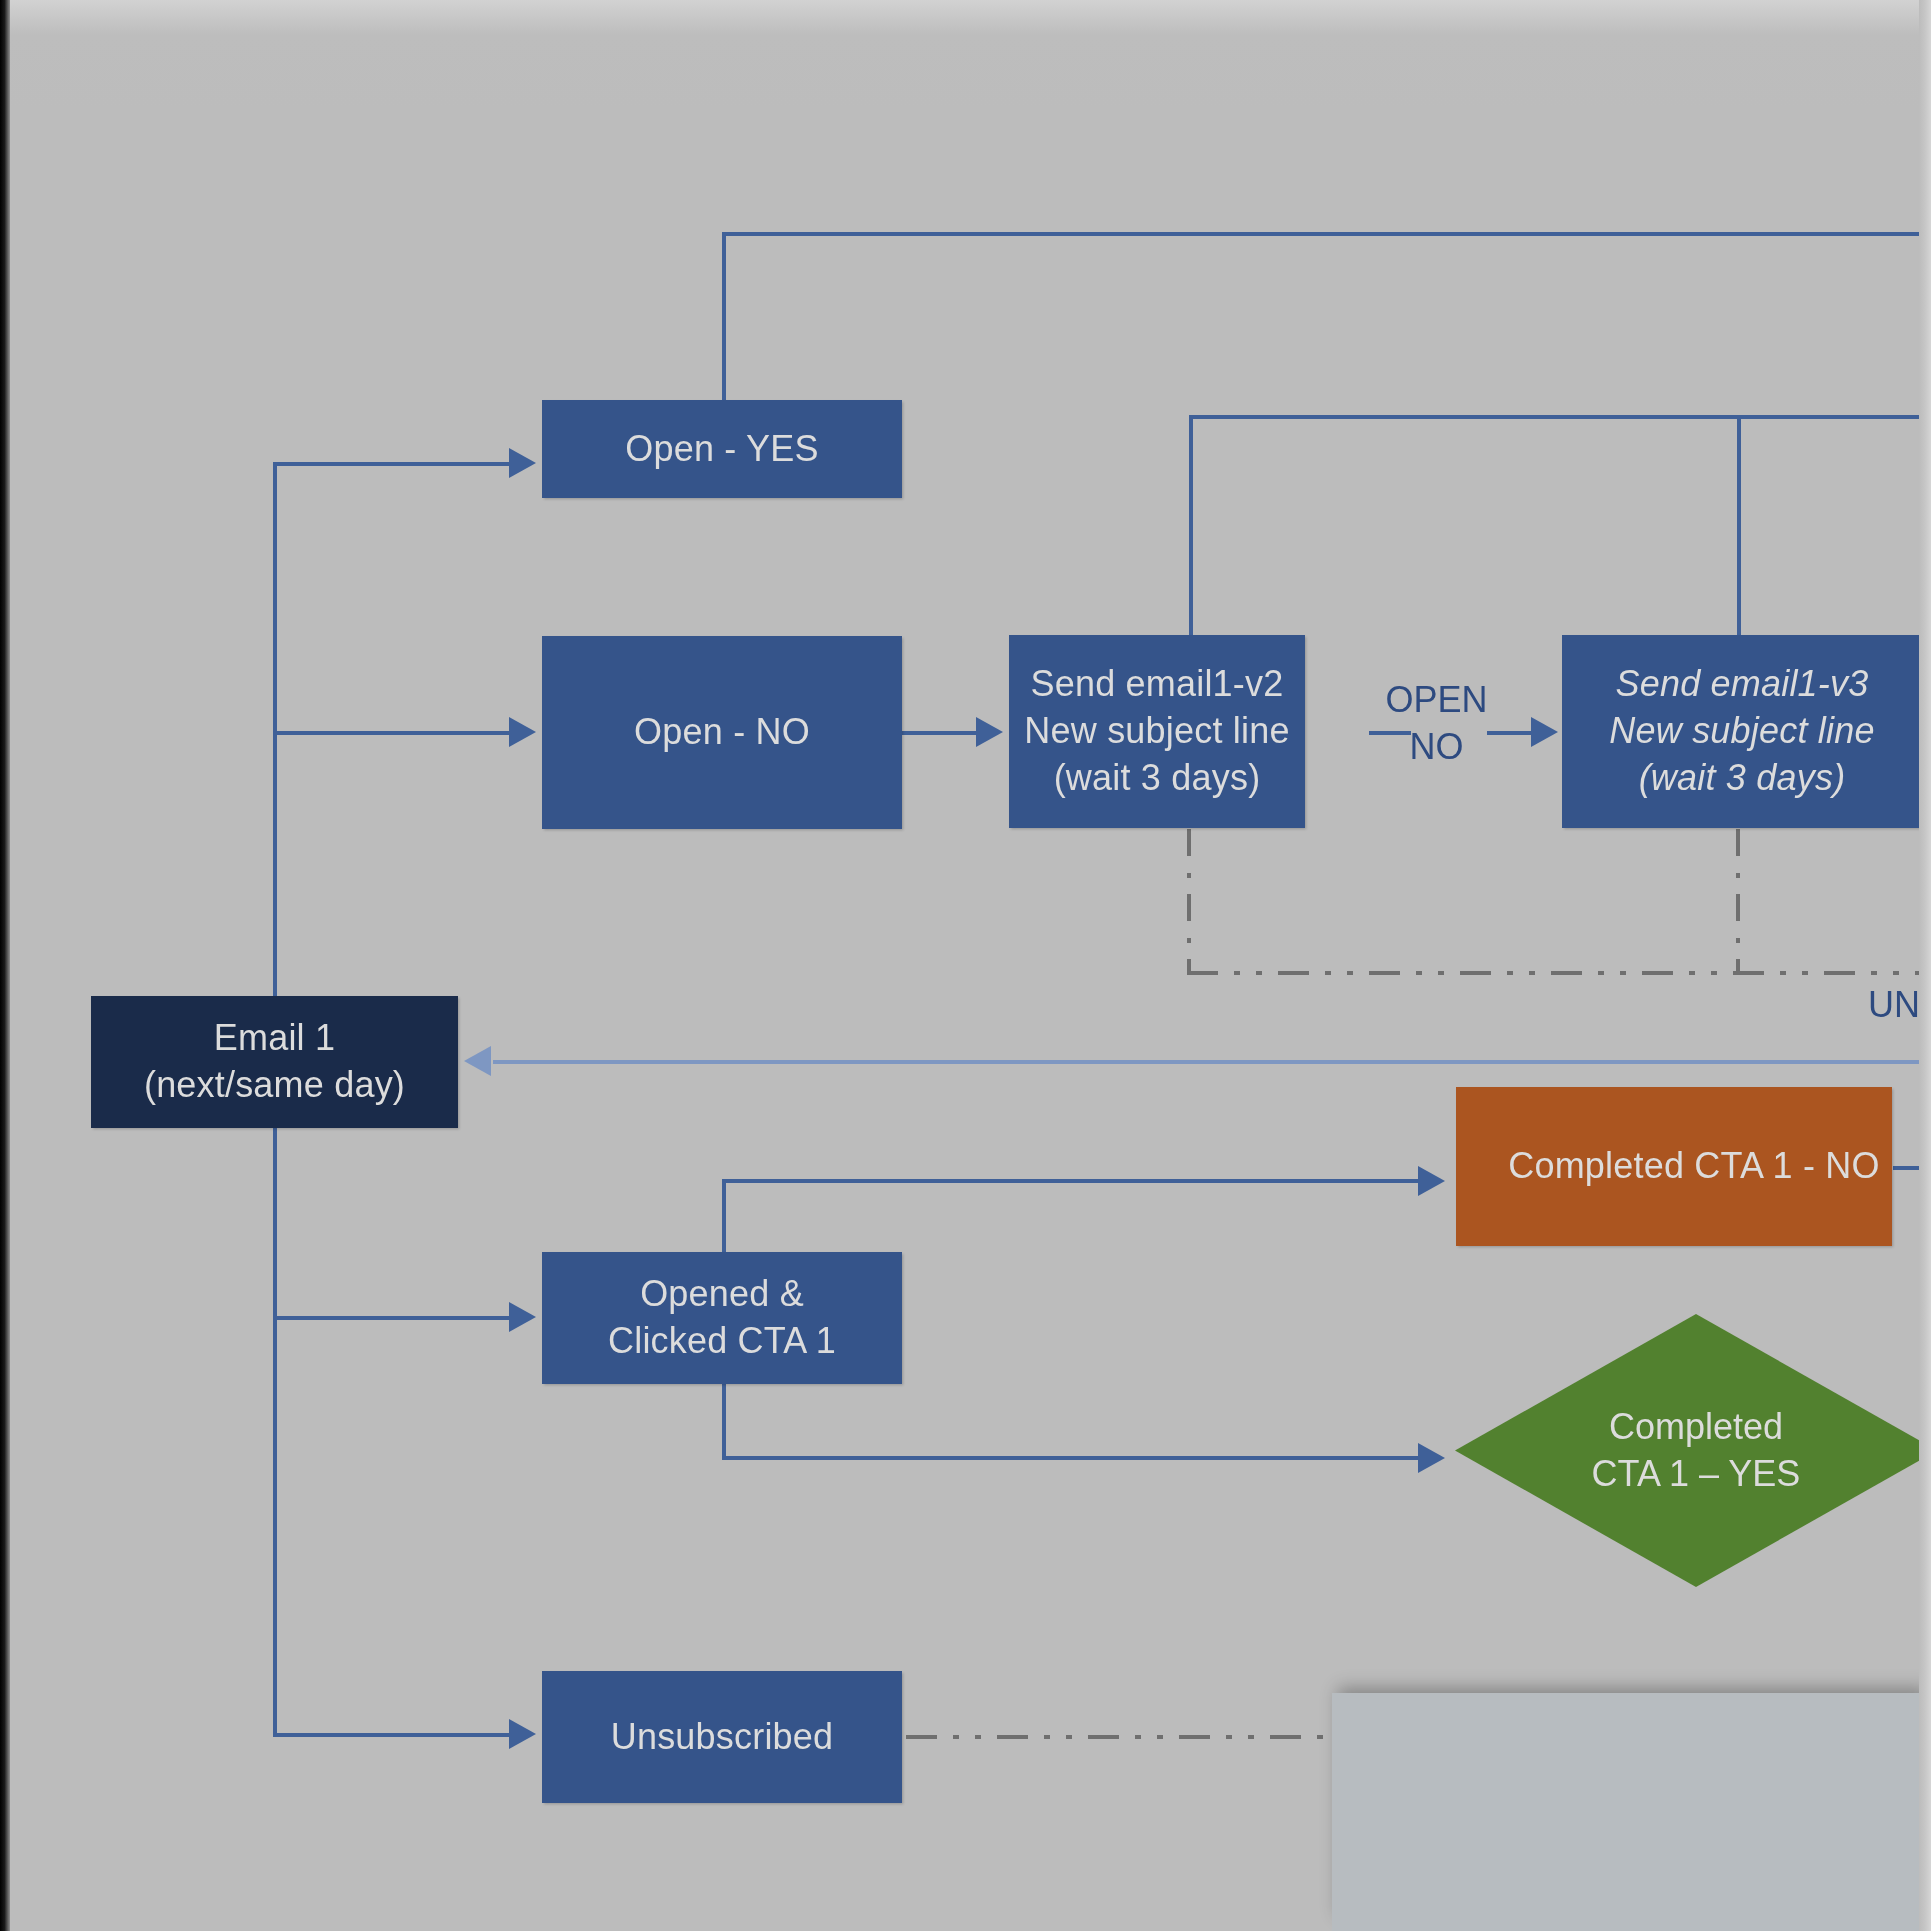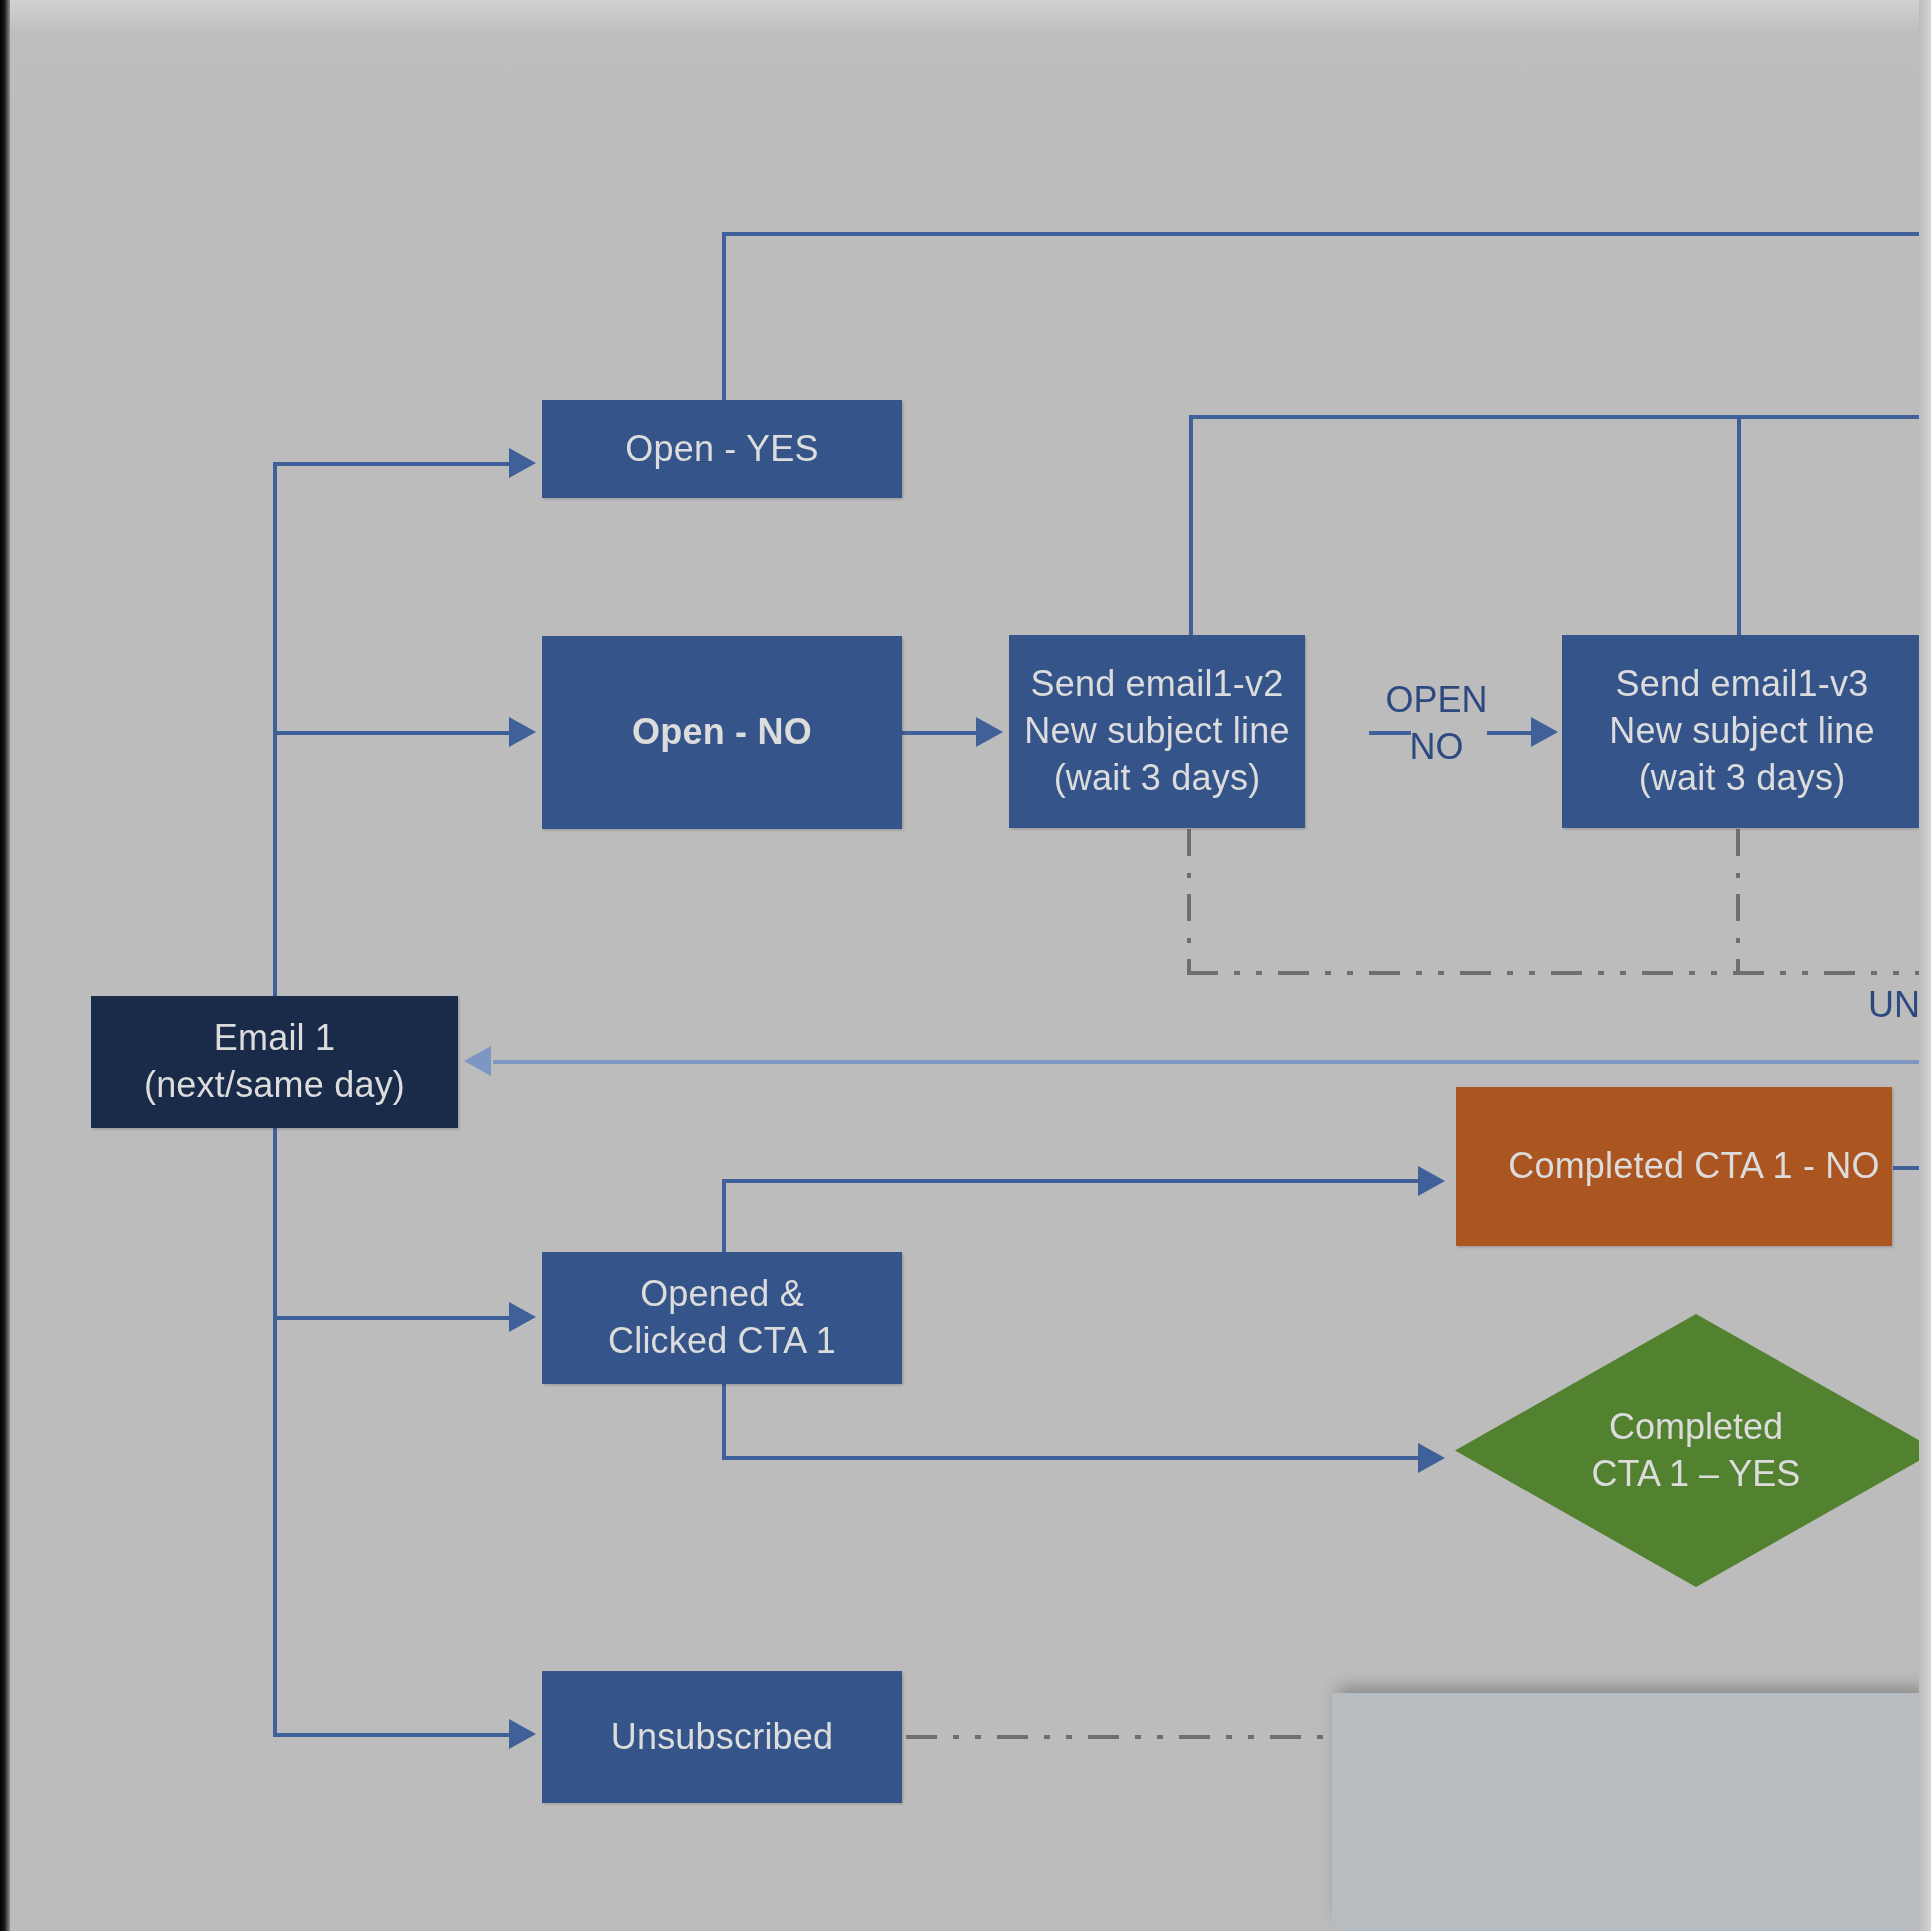--- a/index.html
+++ b/index.html
@@ -187,31 +187,31 @@
 
   <div class="dashdot-v" style="left:1187px; top:829px; height:145px;"></div>
   <div class="dashdot-v" style="left:1736px; top:829px; height:145px;"></div>
   <div class="dashdot-h" style="left:1187px; top:971px; width:745px;"></div>
   <div class="dashdot-h" style="left:906px; top:1735px; width:427px;"></div>
 
   <div class="node node-blue" style="left:542px; top:400px; width:360px; height:98px; font-size:36px;">
     <span class="lbl">Open - YES</span>
   </div>
 
-  <div class="node node-blue" style="left:542px; top:636px; width:360px; height:193px; font-size:36px;font-weight:bold;">
+  <div class="node node-blue" style="left:542px; top:636px; width:360px; height:193px; font-size:36px;">
     <span class="lbl">Open - NO</span>
   </div>
 
   <div class="node node-blue" style="left:1009px; top:635px; width:296px; height:193px; font-size:36px;">
     <span class="lbl">Send email1-v2
 New subject line
 (wait 3 days)</span>
   </div>
 
-  <div class="node node-blue" style="left:1562px; top:635px; width:360px; height:193px; font-size:36px;">
+  <div class="node node-blue" style="left:1562px; top:635px; width:360px; height:193px; font-size:36px;font-style:italic;">
     <span class="lbl">Send email1-v3
 New subject line
 (wait 3 days)</span>
   </div>
 
   <div class="node node-navy" style="left:91px; top:996px; width:367px; height:132px; font-size:36px;">
     <span class="lbl">Email 1
 (next/same day)</span>
   </div>
 

